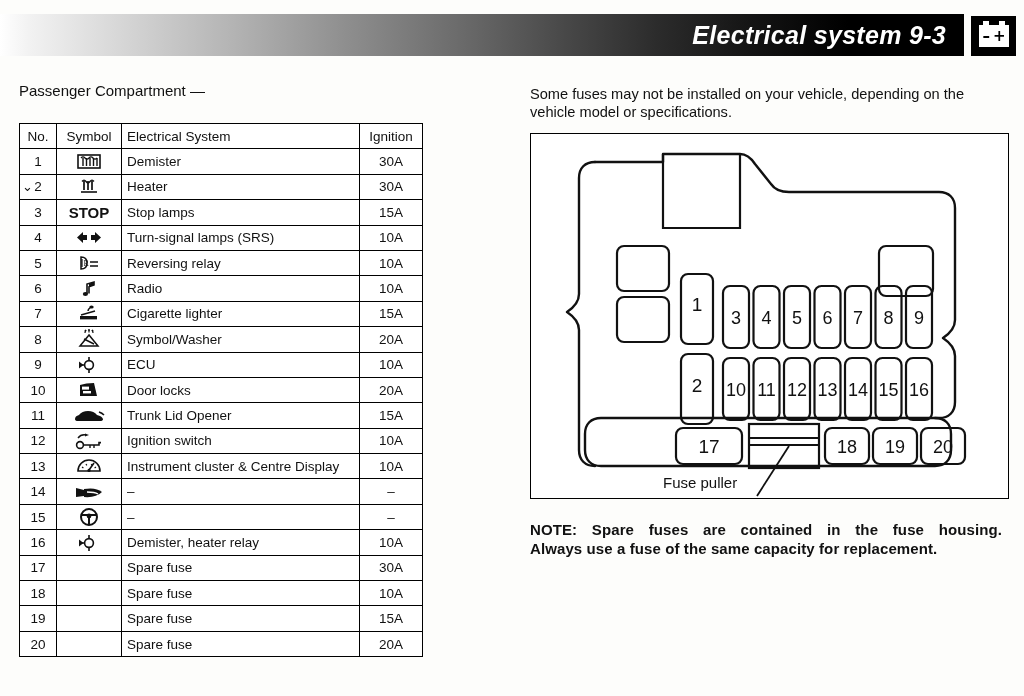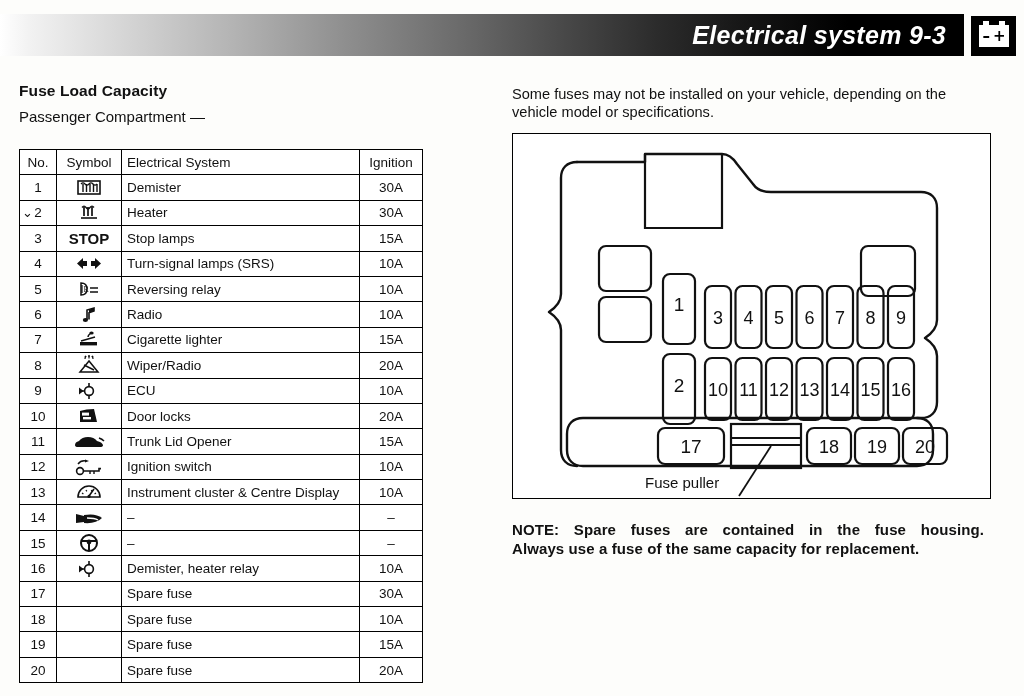--- a/index.html
+++ b/index.html
@@ -66,21 +66,21 @@
   .hdr td{text-align:center;font-size:13.5px;}
   .hdr .col-sys{text-align:left;}
   .sym-cell svg{display:block;margin:0 auto;}
   .row-no{position:relative;}
   .tickmark{
     position:absolute;left:2px;top:4px;
     font-size:13px;color:#111;font-family:"Liberation Serif",serif;
   }
 
   
-  #right-col{position:absolute;left:512px;top:86px;width:481px;}
+  #right-col{position:absolute;left:530px;top:86px;width:481px;}
   #right-note-text{font-size:14.6px;line-height:1.2;margin:0 0 12px 0;}
   #diagram-box{
     position:relative;width:479px;height:366px;
     border:1.5px solid #000;background:#fff;
     box-sizing:border-box;
   }
   #diagram-svg{position:absolute;left:0;top:0;}
   #note-block{
     margin-top:22px;font-size:15px;font-weight:bold;line-height:1.25;
     letter-spacing:.1px;
@@ -99,21 +99,20 @@
   <span class="bat-body">
     <span class="bat-nub l"></span>
     <span class="bat-nub r"></span>
     <span class="bat-sign minus">–</span>
     <span class="bat-sign plus">+</span>
   </span>
 </div>
 
 <div id="left-col">
 
-  <h2 id="section-heading">Fuse Load Capacity</h2>
   <p id="subsection-label">Passenger Compartment —</p>
 
   <table id="fuse-table">
     <tbody id="fuse-table-body">
       <tr class="hdr">
         <td class="col-no">No.</td>
         <td class="col-sym">Symbol</td>
         <td class="col-sys">Electrical System</td>
         <td class="col-cap">Ignition</td>
       </tr>
@@ -205,21 +204,21 @@
           <td class="col-sym sym-cell">
             <svg width="30" height="20" viewBox="0 0 30 20">
               <path d="M15 6 L6 17 L24 17 Z" fill="none" stroke="#111" stroke-width="1.5"></path>
               <path d="M10 10 L20 15" stroke="#111" stroke-width="1.5"></path>
               <path d="M11 4 q0 -2 1 -3 M15 3.4 L15 0.8 M19 4 q0 -2 -1 -3" fill="none" stroke="#111" stroke-width="1.2"></path>
               <circle cx="11.5" cy="1.6" r="0.9" fill="#111"></circle>
               <circle cx="15" cy="1" r="0.9" fill="#111"></circle>
               <circle cx="18.5" cy="1.6" r="0.9" fill="#111"></circle>
             </svg>
           </td>
-          <td class="col-sys">Wiper/Radio</td>
+          <td class="col-sys">Symbol/Washer</td>
           <td class="col-cap">20A</td>
         </tr>
         <tr>
           <td class="col-no row-no"><span>9</span></td>
           <td class="col-sym sym-cell">
             <svg width="26" height="19" viewBox="0 0 26 19">
               <circle cx="13" cy="10" r="4.4" fill="none" stroke="#111" stroke-width="1.6"></circle>
               <path d="M4 10 L8.6 10 M13 5.6 L13 2 M13 14.4 L13 18" stroke="#111" stroke-width="1.6"></path>
               <path d="M3 6.5 L7.5 10 L3 13.5 Z" fill="#111"></path>
             </svg>

